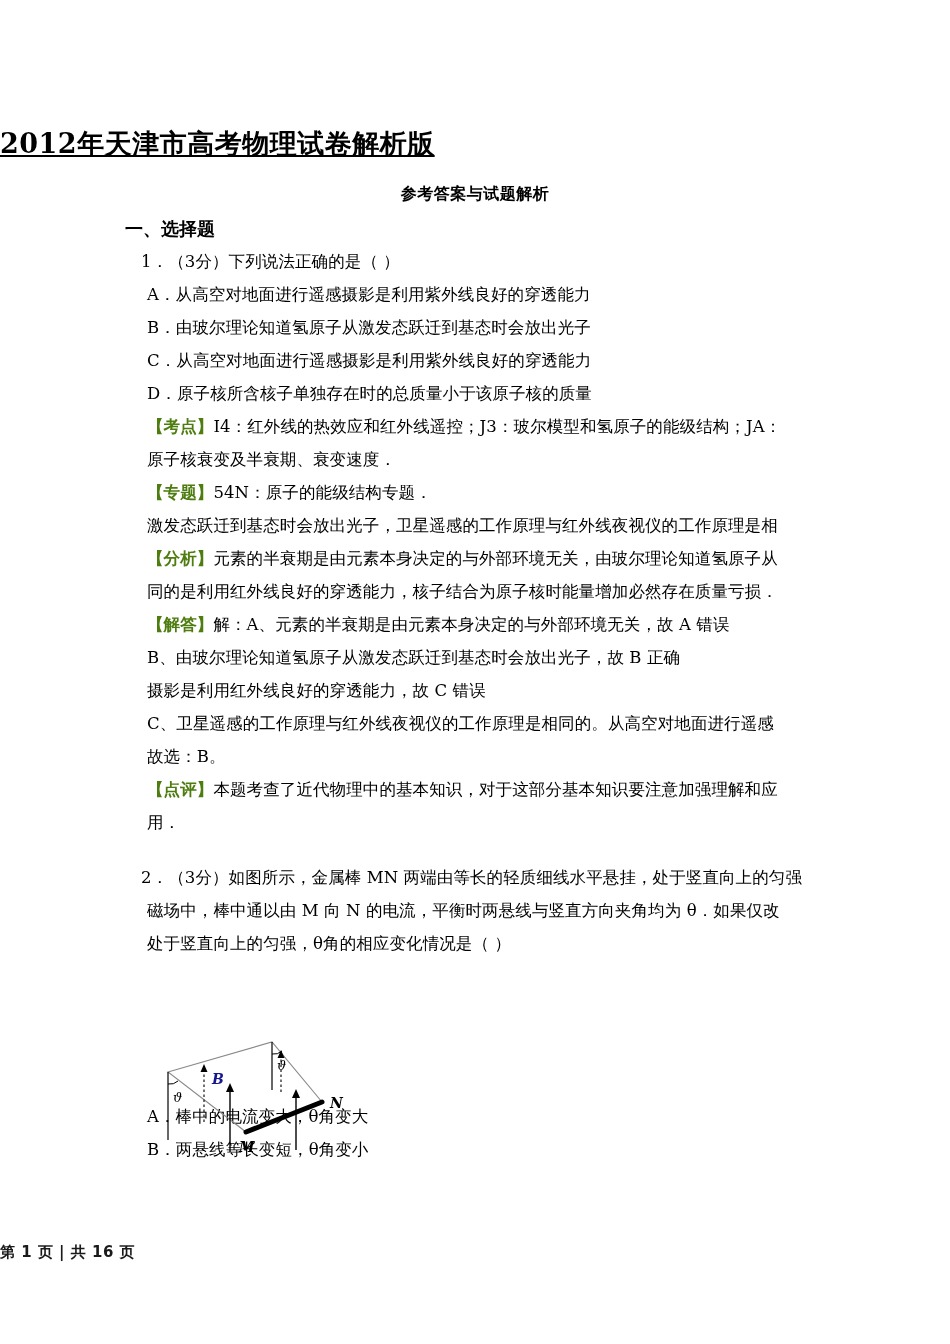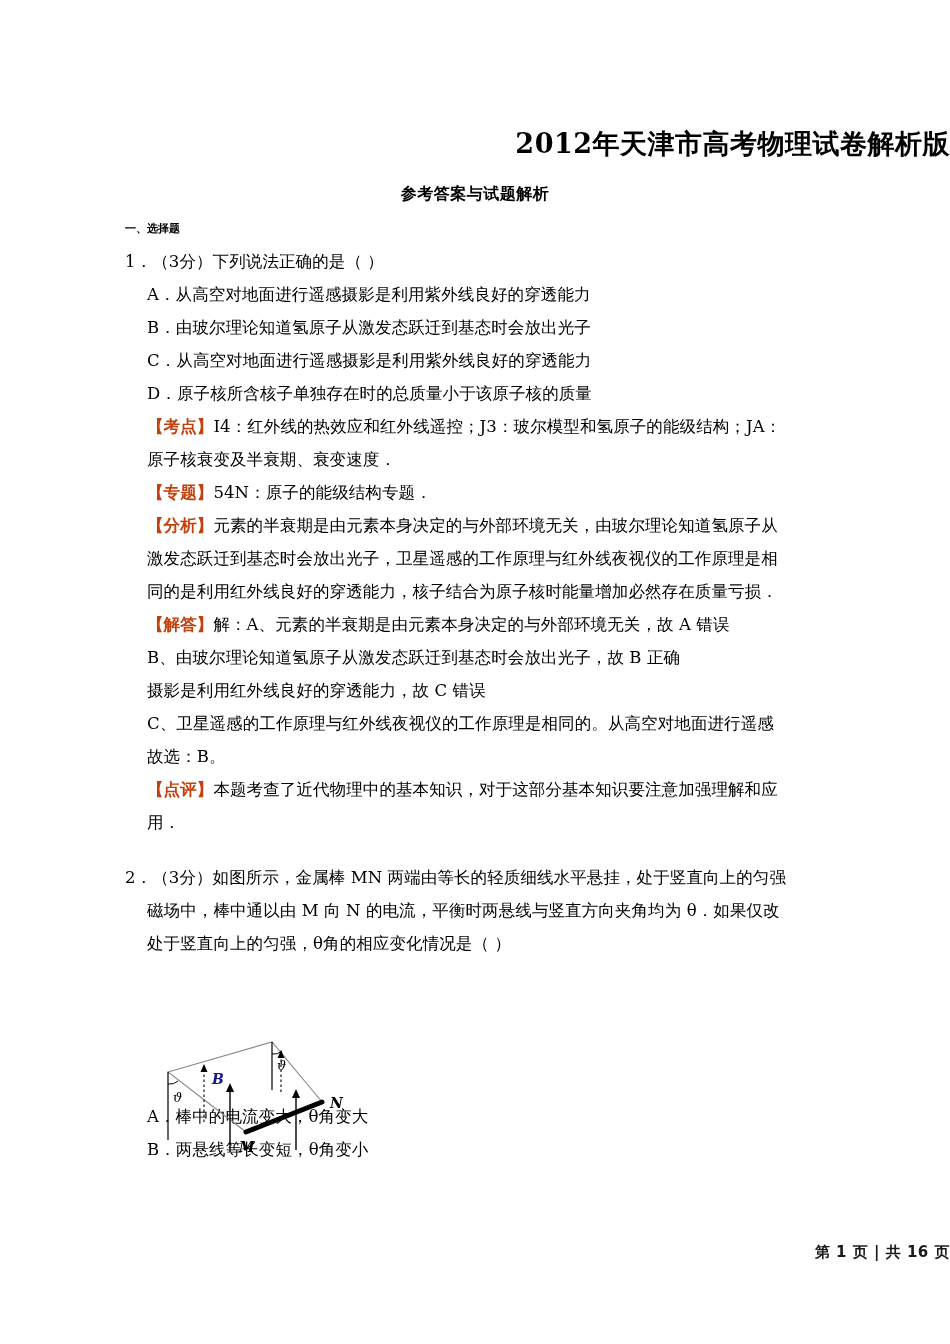--- a/index.html
+++ b/index.html
@@ -21,25 +21,26 @@
     height: 1344px;
     background: #fff;
   }
 
   
   .doc-title {
     position: absolute;
     top: 126px;
     left: 0;
     width: 950px;
-    text-align: right;
+    text-align: left;
     font-size: 27px;
     font-weight: bold;
     letter-spacing: 0.5px;
     font-family: "DejaVu Serif", "Liberation Serif", serif;
+    text-decoration: underline;
   }
   .doc-subtitle {
     position: absolute;
     top: 184px;
     left: 0;
     width: 950px;
     text-align: center;
     font-size: 16px;
     font-weight: bold;
     letter-spacing: 0.5px;
@@ -53,48 +54,48 @@
     width: 720px;
   }
   .line {
     font-size: 16.5px;
     line-height: 33px;
     white-space: nowrap;
     letter-spacing: 0.1px;
   }
   .section-head {
     font-weight: bold;
-    font-size: 11px;
+    font-size: 18px;
     line-height: 33px;
   }
   .indent1 { padding-left: 22px; }
-  .qnum { padding-left: 0; }
+  .qnum { padding-left: 0; margin-left: 16px; }
   .hang  { padding-left: 22px; }
   .lbl {
-    color: #c2410c;
+    color: #4d7c0f;
     font-weight: bold;
   }
 
   
   .figure-wrap {
     position: absolute;
     left: 150px;
     top: 1032px;
     width: 260px;
     height: 138px;
   }
   .figure-wrap svg { display: block; }
 
   
   .footer {
     position: absolute;
     top: 1243px;
     left: 0;
     width: 950px;
-    text-align: right;
+    text-align: left;
     font-size: 15px;
     font-weight: bold;
     font-family: "DejaVu Sans", "Liberation Sans", sans-serif;
     letter-spacing: 0.5px;
     color: #1a1a1a;
   }
 </style>
 </head>
 <body>
 
@@ -112,22 +113,22 @@
     <div class="line indent1">A．从高空对地面进行遥感摄影是利用紫外线良好的穿透能力</div>
     <div class="line indent1">B．由玻尔理论知道氢原子从激发态跃迁到基态时会放出光子</div>
     <div class="line indent1">C．从高空对地面进行遥感摄影是利用紫外线良好的穿透能力</div>
     <div class="line indent1">D．原子核所含核子单独存在时的总质量小于该原子核的质量</div>
 
     <div class="line indent1"><span class="lbl">【考点】</span><span>I4：红外线的热效应和红外线遥控；J3：玻尔模型和氢原子的能级结构；JA：</span></div>
     <div class="line hang">原子核衰变及半衰期、衰变速度．</div>
 
     <div class="line indent1"><span class="lbl">【专题】</span><span>54N：原子的能级结构专题．</span></div>
 
+    <div class="line hang">激发态跃迁到基态时会放出光子，卫星遥感的工作原理与红外线夜视仪的工作原理是相</div>
     <div class="line indent1"><span class="lbl">【分析】</span><span>元素的半衰期是由元素本身决定的与外部环境无关，由玻尔理论知道氢原子从</span></div>
-    <div class="line hang">激发态跃迁到基态时会放出光子，卫星遥感的工作原理与红外线夜视仪的工作原理是相</div>
     <div class="line hang">同的是利用红外线良好的穿透能力，核子结合为原子核时能量增加必然存在质量亏损．</div>
 
     <div class="line indent1"><span class="lbl">【解答】</span><span>解：A、元素的半衰期是由元素本身决定的与外部环境无关，故 A 错误</span></div>
     <div class="line hang">B、由玻尔理论知道氢原子从激发态跃迁到基态时会放出光子，故 B 正确</div>
     <div class="line hang">摄影是利用红外线良好的穿透能力，故 C 错误</div>
     <div class="line hang">C、卫星遥感的工作原理与红外线夜视仪的工作原理是相同的。从高空对地面进行遥感</div>
     <div class="line hang">故选：B。</div>
 
     <div class="line indent1"><span class="lbl">【点评】</span><span>本题考查了近代物理中的基本知识，对于这部分基本知识要注意加强理解和应</span></div>
     <div class="line hang">用．</div>

